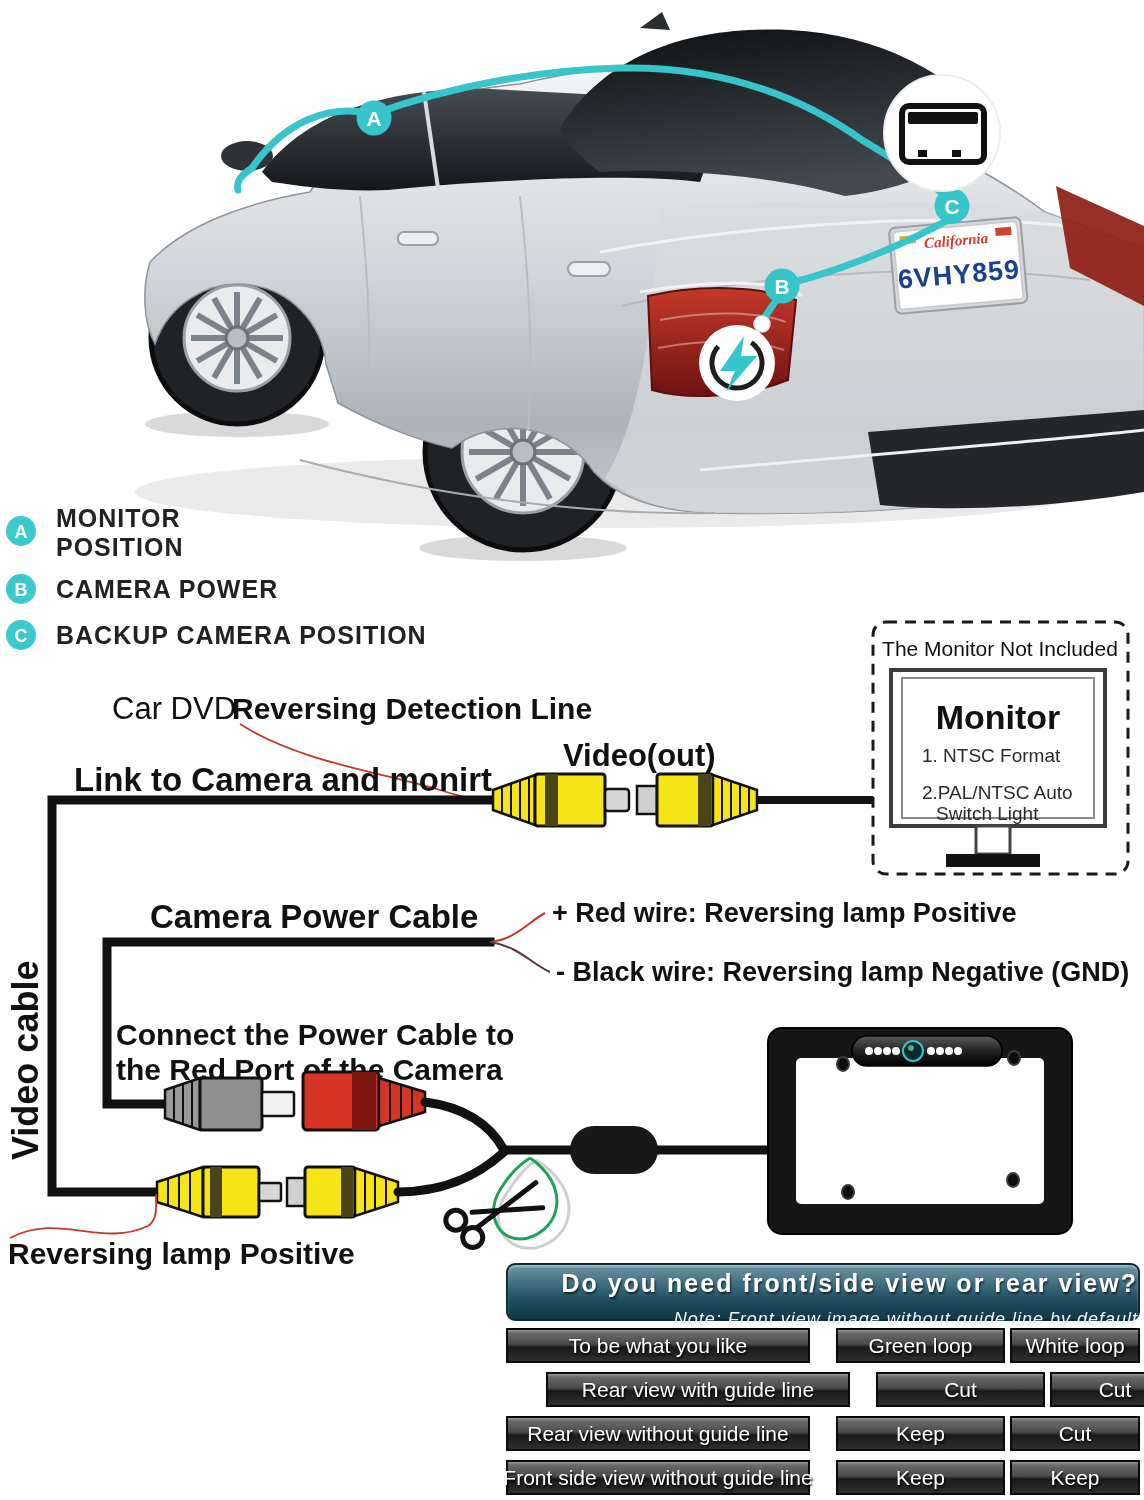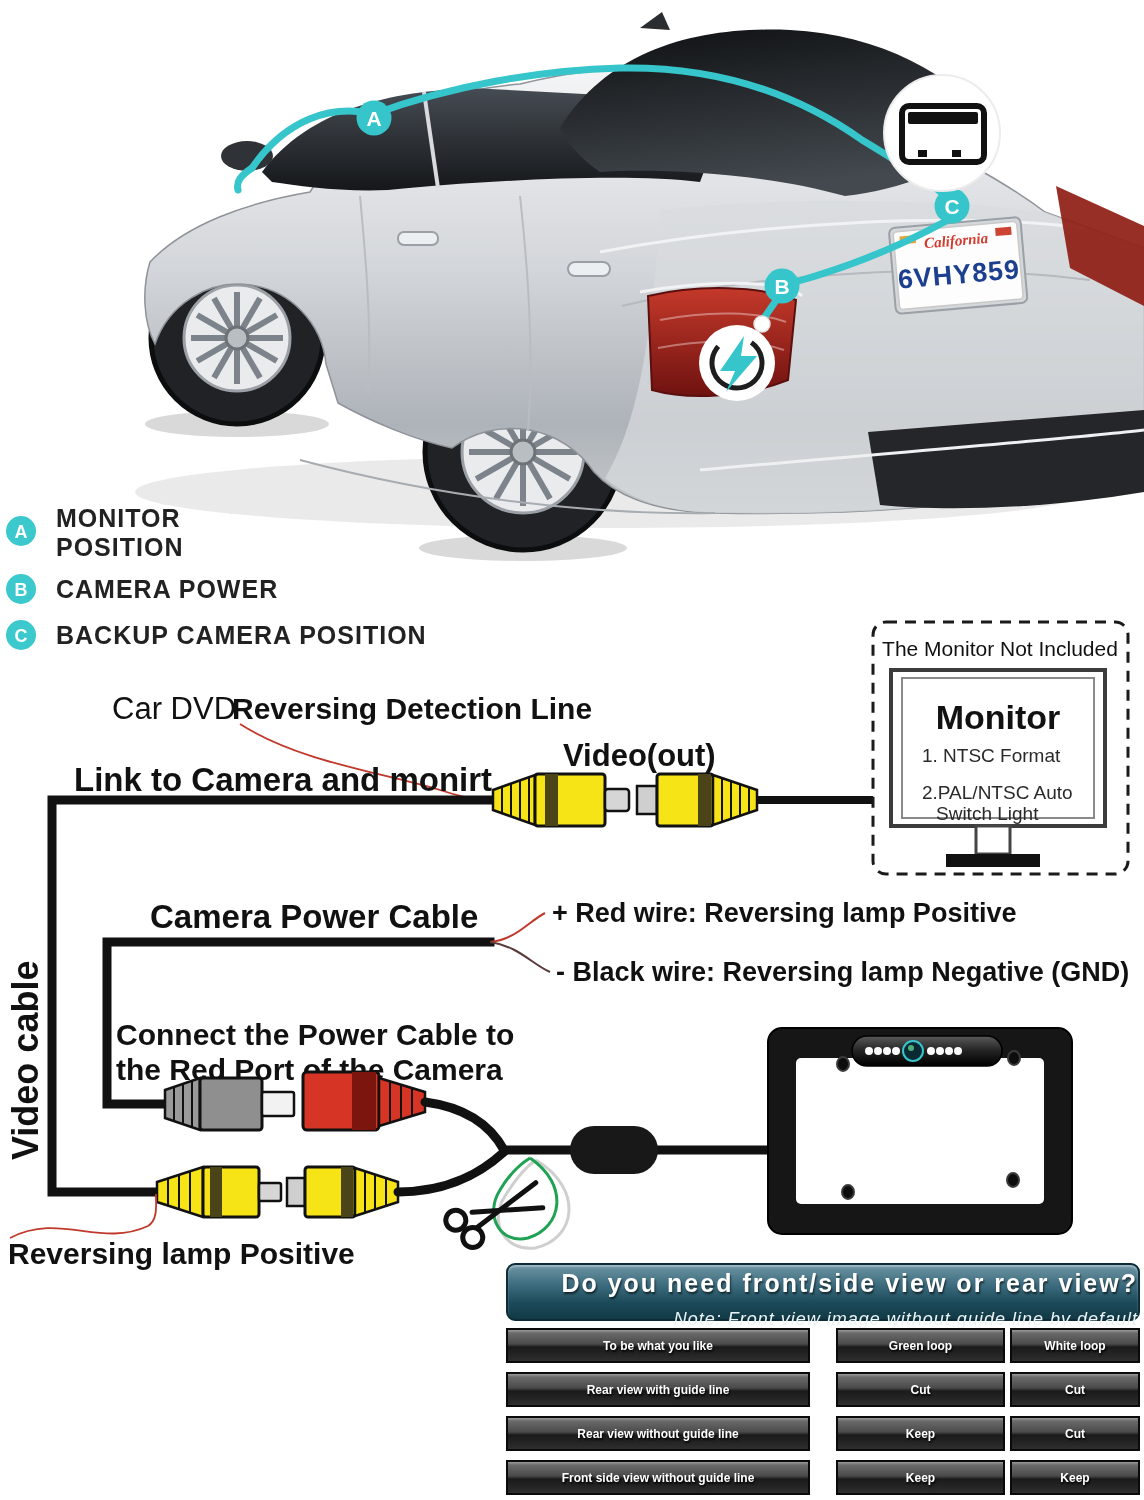--- a/index.html
+++ b/index.html
@@ -8,27 +8,27 @@
   .page svg{position:absolute;left:0;top:0;}
   .tbl-header{position:absolute;left:506px;top:1263px;width:634px;height:58px;border-radius:9px;
     background:linear-gradient(180deg,#6e95a3 0%,#3b6b7d 38%,#1c4a5a 70%,#123945 100%);
     border:2px solid #0c2d37;box-sizing:border-box;color:#fff;text-align:right;
     box-shadow:inset 0 2px 2px rgba(255,255,255,.35);}
   .tbl-header .title{font-size:25px;font-weight:bold;letter-spacing:2px;margin-top:4px;
     text-shadow:1px 2px 2px rgba(0,0,0,.6);}
   .tbl-header .note{font-size:18px;font-style:italic;color:#eaf4f7;letter-spacing:1px;margin-top:11px;}
   .pill{position:absolute;height:35px;border-radius:0;box-sizing:border-box;
     background:linear-gradient(180deg,#9b9b9b 0%,#6a6a6a 10%,#4a4a4a 45%,#1a1a1a 55%,#2e2e2e 100%);
-    border:2px solid #0a0a0a;color:#fff;font-weight:bold;font-size:12px;
+    border:2px solid #0a0a0a;color:#fff;font-weight:normal;font-size:21px;
     display:flex;align-items:center;justify-content:center;
     text-shadow:1px 2px 2px rgba(0,0,0,.9);white-space:nowrap;}
   .c1{left:506px;width:304px;}
   .c2{left:836px;width:169px;}
   .c3{left:1010px;width:130px;}
-  .r1{top:1328px;} .r2{top:1372px;} .r3{top:1416px;} .r4{top:1460px;}
+  .r1{top:1328px;} .r2{top:1372px;margin-left:40px;} .r3{top:1416px;} .r4{top:1460px;}
 </style>
 </head>
 <body>
 
 <div class="page">
 
 <svg width="1144" height="1500" viewBox="0 0 1144 1500">
   <defs>
     <linearGradient id="bodyGrad" x1="0" y1="0" x2="0" y2="1">
       <stop offset="0" stop-color="#f4f5f6"></stop>

